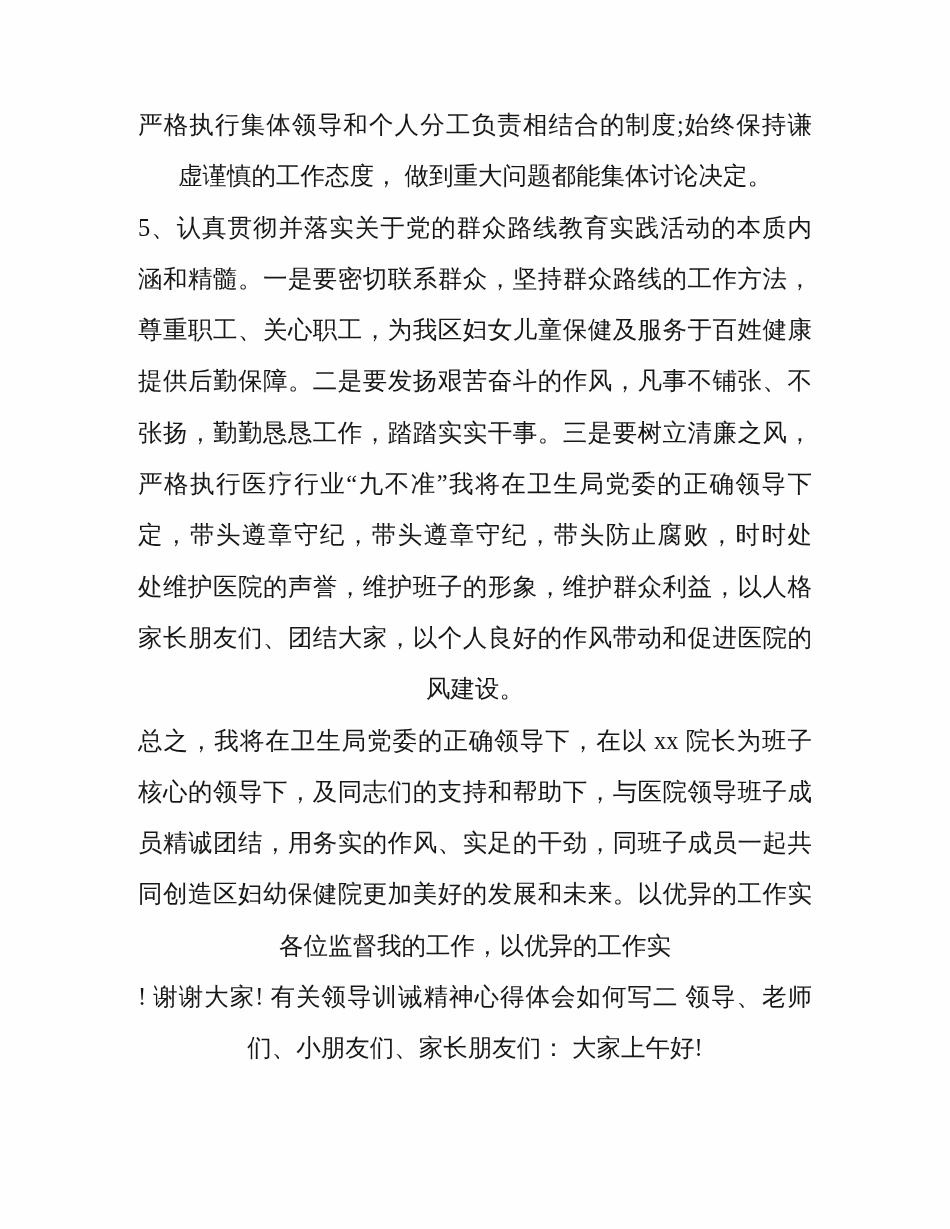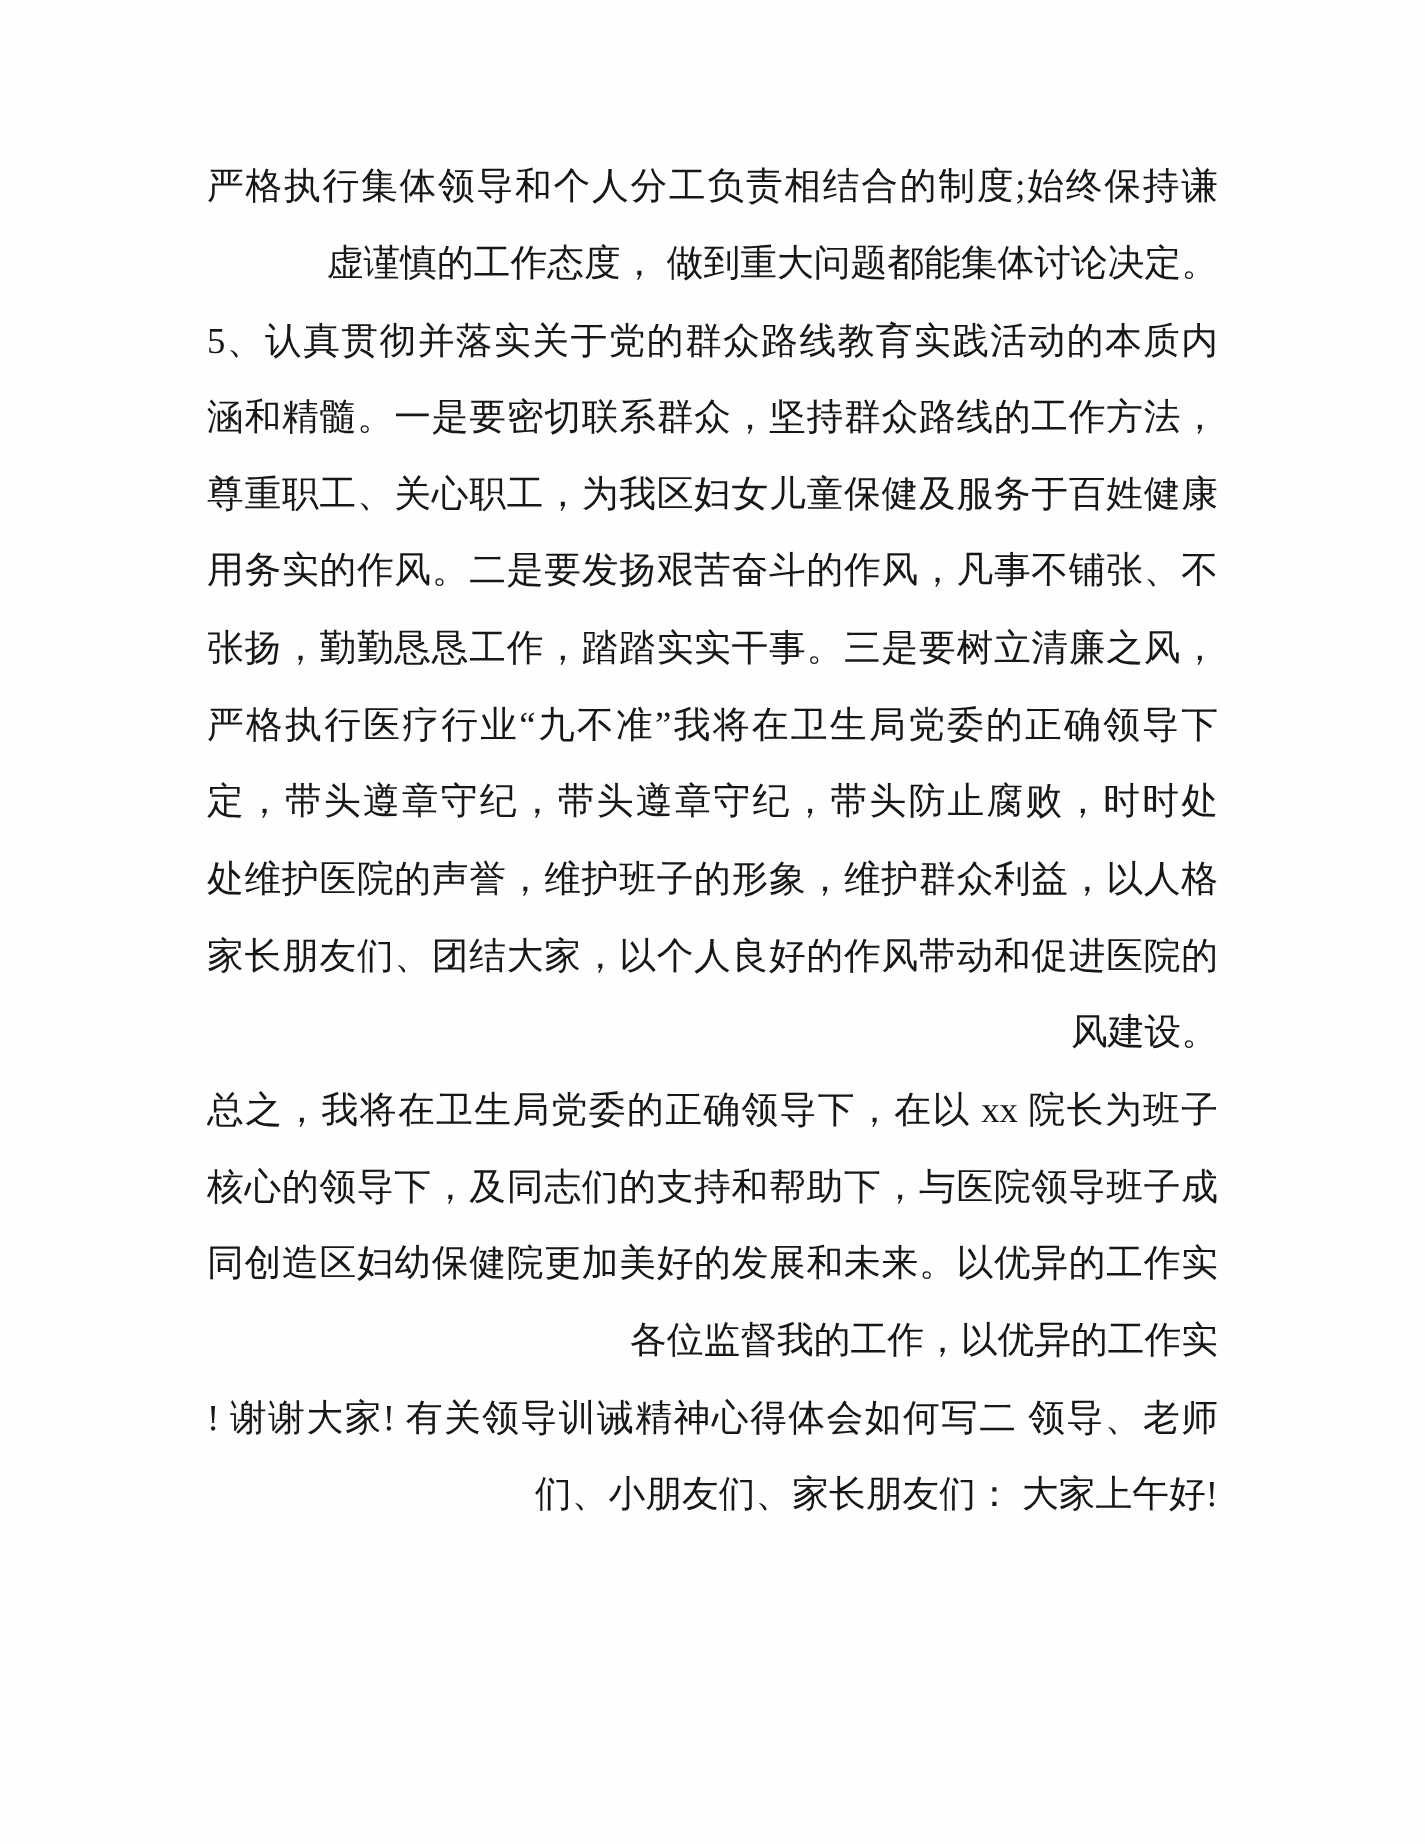--- a/index.html
+++ b/index.html
@@ -20,46 +20,47 @@
     top: 99px;
     width: 674px;
     font-family: "Liberation Serif", "DejaVu Serif", serif;
     font-size: 24.5px;
     color: #171717;
     font-weight: 400;
   }
   .text-line {
     height: 51.3px;
     line-height: 51.3px;
-    text-align: right;
+    text-align: center;
     overflow: hidden;
   }
   .text-line.justify {
     text-align: justify;
     text-align-last: justify;
     text-justify: inter-character;
   }
 </style>
 </head>
 <body>
 
 <div class="viewport" style="background: rgb(254, 254, 254); padding-left: 17px;">
   <div class="textblock" id="textblock" style="color: rgb(23, 23, 23);">
       <div class="text-line justify">严格执行集体领导和个人分工负责相结合的制度;始终保持谦</div>
       <div class="text-line">虚谨慎的工作态度， 做到重大问题都能集体讨论决定。</div>
       <div class="text-line justify">5、认真贯彻并落实关于党的群众路线教育实践活动的本质内</div>
       <div class="text-line justify">涵和精髓。一是要密切联系群众，坚持群众路线的工作方法，</div>
       <div class="text-line justify">尊重职工、关心职工，为我区妇女儿童保健及服务于百姓健康</div>
-      <div class="text-line justify">用务实的作风。二是要发扬艰苦奋斗的作风，凡事不铺张、不</div>
+      <div class="text-line justify">提供后勤保障。二是要发扬艰苦奋斗的作风，凡事不铺张、不</div>
       <div class="text-line justify">张扬，勤勤恳恳工作，踏踏实实干事。三是要树立清廉之风，</div>
       <div class="text-line justify">严格执行医疗行业“九不准”我将在卫生局党委的正确领导下</div>
       <div class="text-line justify">定，带头遵章守纪，带头遵章守纪，带头防止腐败，时时处</div>
       <div class="text-line justify">处维护医院的声誉，维护班子的形象，维护群众利益，以人格</div>
       <div class="text-line justify">家长朋友们、团结大家，以个人良好的作风带动和促进医院的行</div>
       <div class="text-line">风建设。</div>
       <div class="text-line justify">总之，我将在卫生局党委的正确领导下，在以 xx 院长为班子</div>
       <div class="text-line justify">核心的领导下，及同志们的支持和帮助下，与医院领导班子成</div>
+      <div class="text-line justify">员精诚团结，用务实的作风、实足的干劲，同班子成员一起共</div>
       <div class="text-line justify">同创造区妇幼保健院更加美好的发展和未来。以优异的工作实</div>
       <div class="text-line">各位监督我的工作，以优异的工作实</div>
       <div class="text-line justify">! 谢谢大家! 有关领导训诫精神心得体会如何写二 领导、老师</div>
       <div class="text-line">们、小朋友们、家长朋友们： 大家上午好!</div>
     </div>
 </div>
 
 </body></html>

